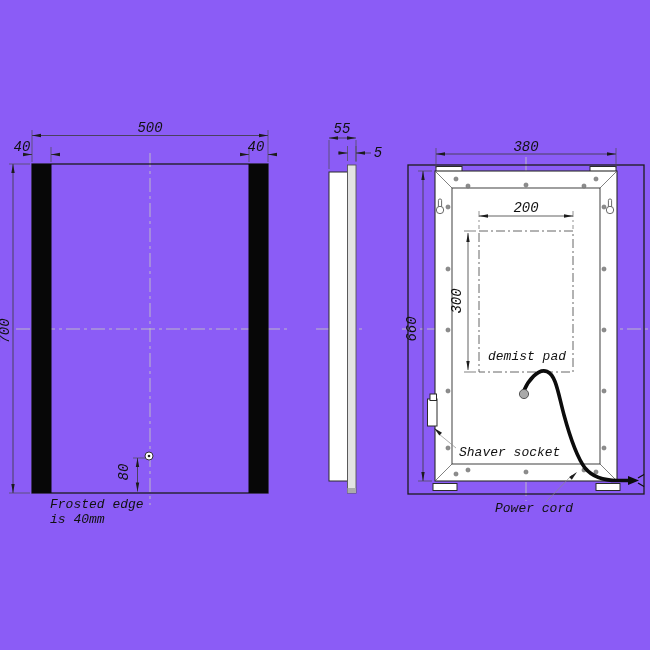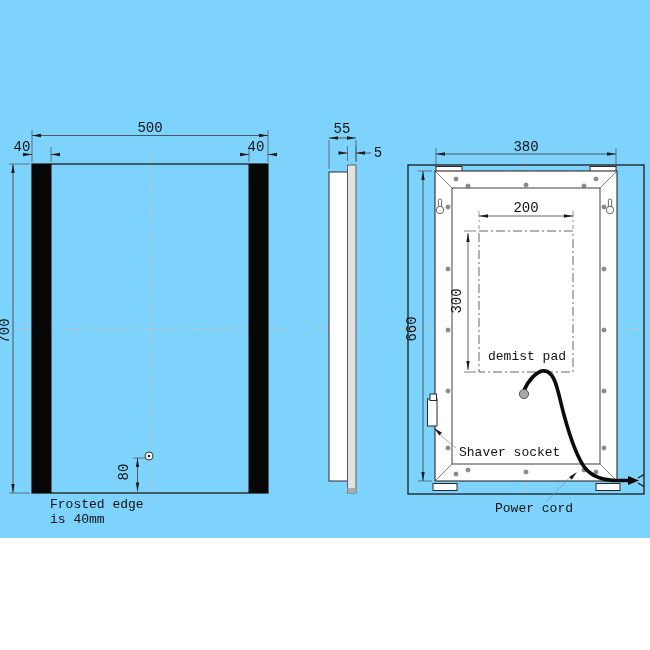--- a/index.html
+++ b/index.html
@@ -1,16 +1,16 @@
 <!DOCTYPE html>
 <html><head>
 <meta charset="utf-8">
 <style>
   html,body{margin:0;padding:0;background:#ffffff;}
-  .stage{position:relative;width:650px;height:538px;background:#7dd3fc;overflow:hidden;}
+  .stage{position:relative;width:650px;height:650px;background:#8b5cf6;overflow:hidden;font-style:italic;}
   svg{position:absolute;left:0;top:0;}
   .dwg-line{stroke:#1c1c1c;stroke-width:1.3;fill:none;}
   .frame-line{stroke:#2a2a2a;stroke-width:1;fill:#ffffff;}
   .dim-line{stroke:#3a3a3a;stroke-width:0.8;fill:none;}
   .ext-line{stroke:#4a4a4a;stroke-width:0.7;fill:none;}
   .arrow{fill:#1c1c1c;stroke:none;}
   .centerline{stroke:#c3c3c3;stroke-width:0.9;fill:none;stroke-dasharray:14 4 3 4;}
   .dash-rect{stroke:#555;stroke-width:0.9;fill:none;stroke-dasharray:9 3 2 3;}
   .dash-ext{stroke:#777;stroke-width:0.8;fill:none;stroke-dasharray:6 3 2 3;}
   .num-text{font-family:"Liberation Mono","DejaVu Sans Mono",monospace;font-size:14px;fill:#111;}

